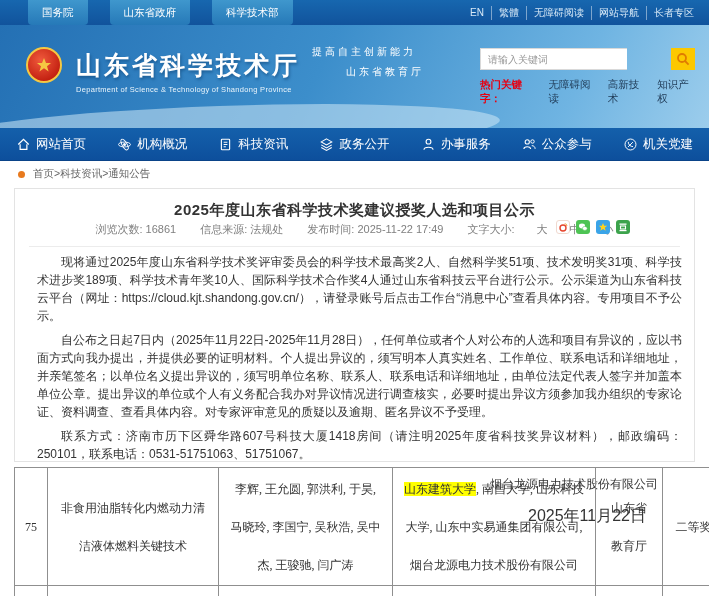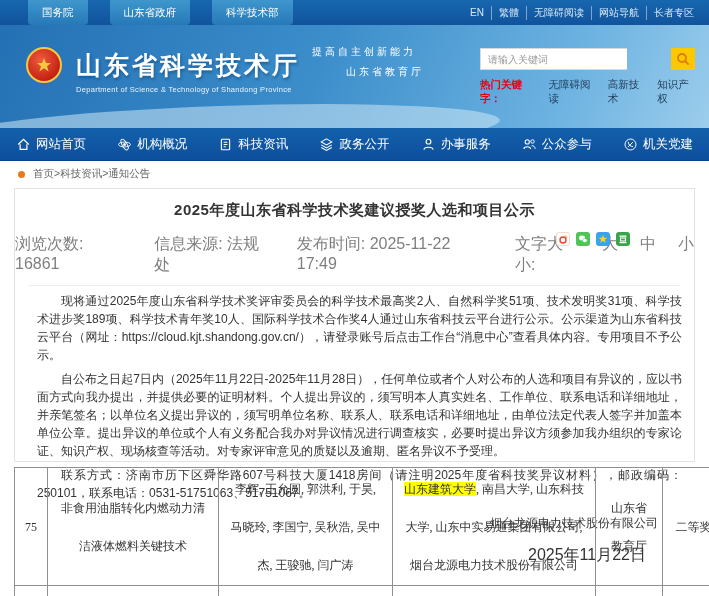--- a/index.html
+++ b/index.html
@@ -52,22 +52,22 @@
 
   
   .breadcrumb { position:absolute; left:18px; top:161px; height:26px; display:flex; align-items:center; }
   .crumb-dot { width:7px; height:7px; border-radius:50%; background:#e87a1e; }
   .crumb-text { margin-left:8px; font-size:10.5px; color:#666; }
 
   
   .article-box { position:absolute; left:14px; top:188px; width:681px; height:274px;
     background:#fff; border:1px solid #e3e3e3; }
   .article-title { margin-top:12px; text-align:center; font-size:15px; font-weight:bold; color:#333; letter-spacing:.5px; }
-  .meta-row { position:relative; margin-top:14px; display:flex; justify-content:center; gap:24px;
-    font-size:16px; color:#7f7f7f; }
+  .meta-row { position:relative; margin-top:2px; display:flex; justify-content:center; gap:24px;
+    font-size:11px; color:#7f7f7f; }
   .meta-sizes { display:flex; gap:22px; }
   .meta-sizes span { cursor:pointer; }
   .share-row { position:absolute; right:64px; top:-2px; display:flex; gap:6px; }
   .share-ic { width:14px; height:14px; border-radius:3px; display:flex; align-items:center; justify-content:center; cursor:pointer; }
   .ic-weibo  { background:#fff; border:1px solid #f0d9cf; }
   .ic-wechat { background:#4ec454; }
   .ic-qzone  { background:#3aa4e8; }
   .ic-douban { background:#3ca34c; }
   .divider { margin:9px 14px 0; border-top:1px solid #ececec; }
   .body-text p { margin-top:6px; padding:0 12px 0 22px; text-indent:2em;
@@ -232,21 +232,21 @@
               <rect x="1.5" y="1.5" width="7" height="1.3" fill="#fff"></rect>
               <rect x="2.5" y="4" width="5" height="3" fill="none" stroke="#fff" stroke-width="1.1"></rect>
               <rect x="1.5" y="8" width="7" height="1.2" fill="#fff"></rect>
             </svg>
         </span>
       </span>
     </div>
     <div class="divider"></div>
     <div class="body-text">
       <p>现将通过2025年度山东省科学技术奖评审委员会的科学技术最高奖2人、自然科学奖51项、技术发明奖31项、科学技术进步奖189项、科学技术青年奖10人、国际科学技术合作奖4人通过山东省科技云平台进行公示。公示渠道为山东省科技云平台（网址：https://cloud.kjt.shandong.gov.cn/），请登录账号后点击工作台“消息中心”查看具体内容。专用项目不予公示。</p>
-      <p>自公布之日起7日内（2025年11月22日-2025年11月28日），任何单位或者个人对公布的人选和项目有异议的，应以书面方式向我办提出，并提供必要的证明材料。个人提出异议的，须写明本人真实姓名、工作单位、联系电话和详细地址，并亲笔签名；以单位名义提出异议的，须写明单位名称、联系人、联系电话和详细地址，由单位法定代表人签字并加盖本单位公章。提出异议的单位或个人有义务配合我办对异议情况进行调查核实，必要时提出异议方须参加我办组织的专家论证、知识产权、现场核查等活动。对专家评审意见的质疑以及逾期、匿名异议不予受理。</p>
+      <p>自公布之日起7日内（2025年11月22日-2025年11月28日），任何单位或者个人对公布的人选和项目有异议的，应以书面方式向我办提出，并提供必要的证明材料。个人提出异议的，须写明本人真实姓名、工作单位、联系电话和详细地址，并亲笔签名；以单位名义提出异议的，须写明单位名称、联系人、联系电话和详细地址，由单位法定代表人签字并加盖本单位公章。提出异议的单位或个人有义务配合我办对异议情况进行调查核实，必要时提出异议方须参加我办组织的专家论证、资料调查、查看具体内容。对专家评审意见的质疑以及逾期、匿名异议不予受理。</p>
       <p>联系方式：济南市历下区舜华路607号科技大厦1418房间（请注明2025年度省科技奖异议材料），邮政编码：250101，联系电话：0531-51751063、51751067。</p>
     </div>
     <div class="signature">烟台龙源电力技术股份有限公司</div>
     <div class="pub-date">2025年11月22日</div>
   </div>
 
   <div class="table-wrap">
     <table>
       <tbody>
           <tr class="r1">

